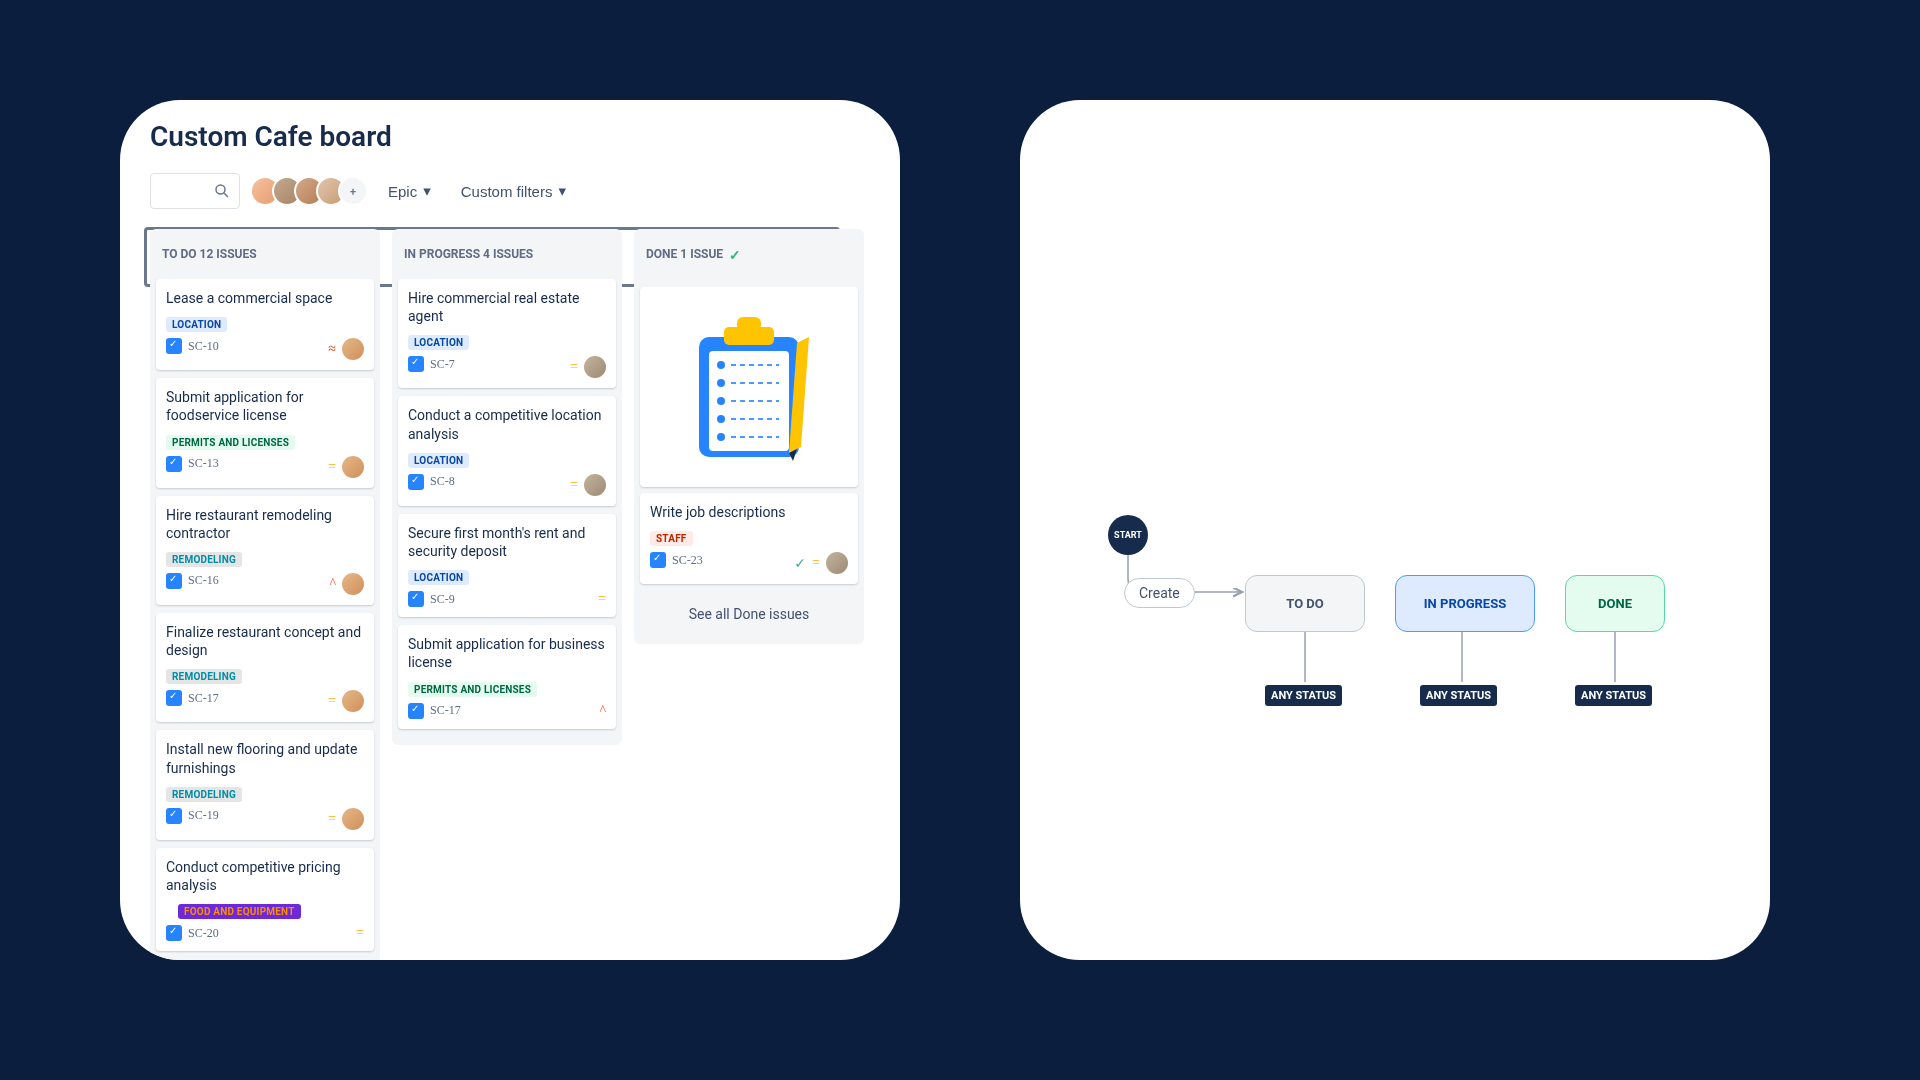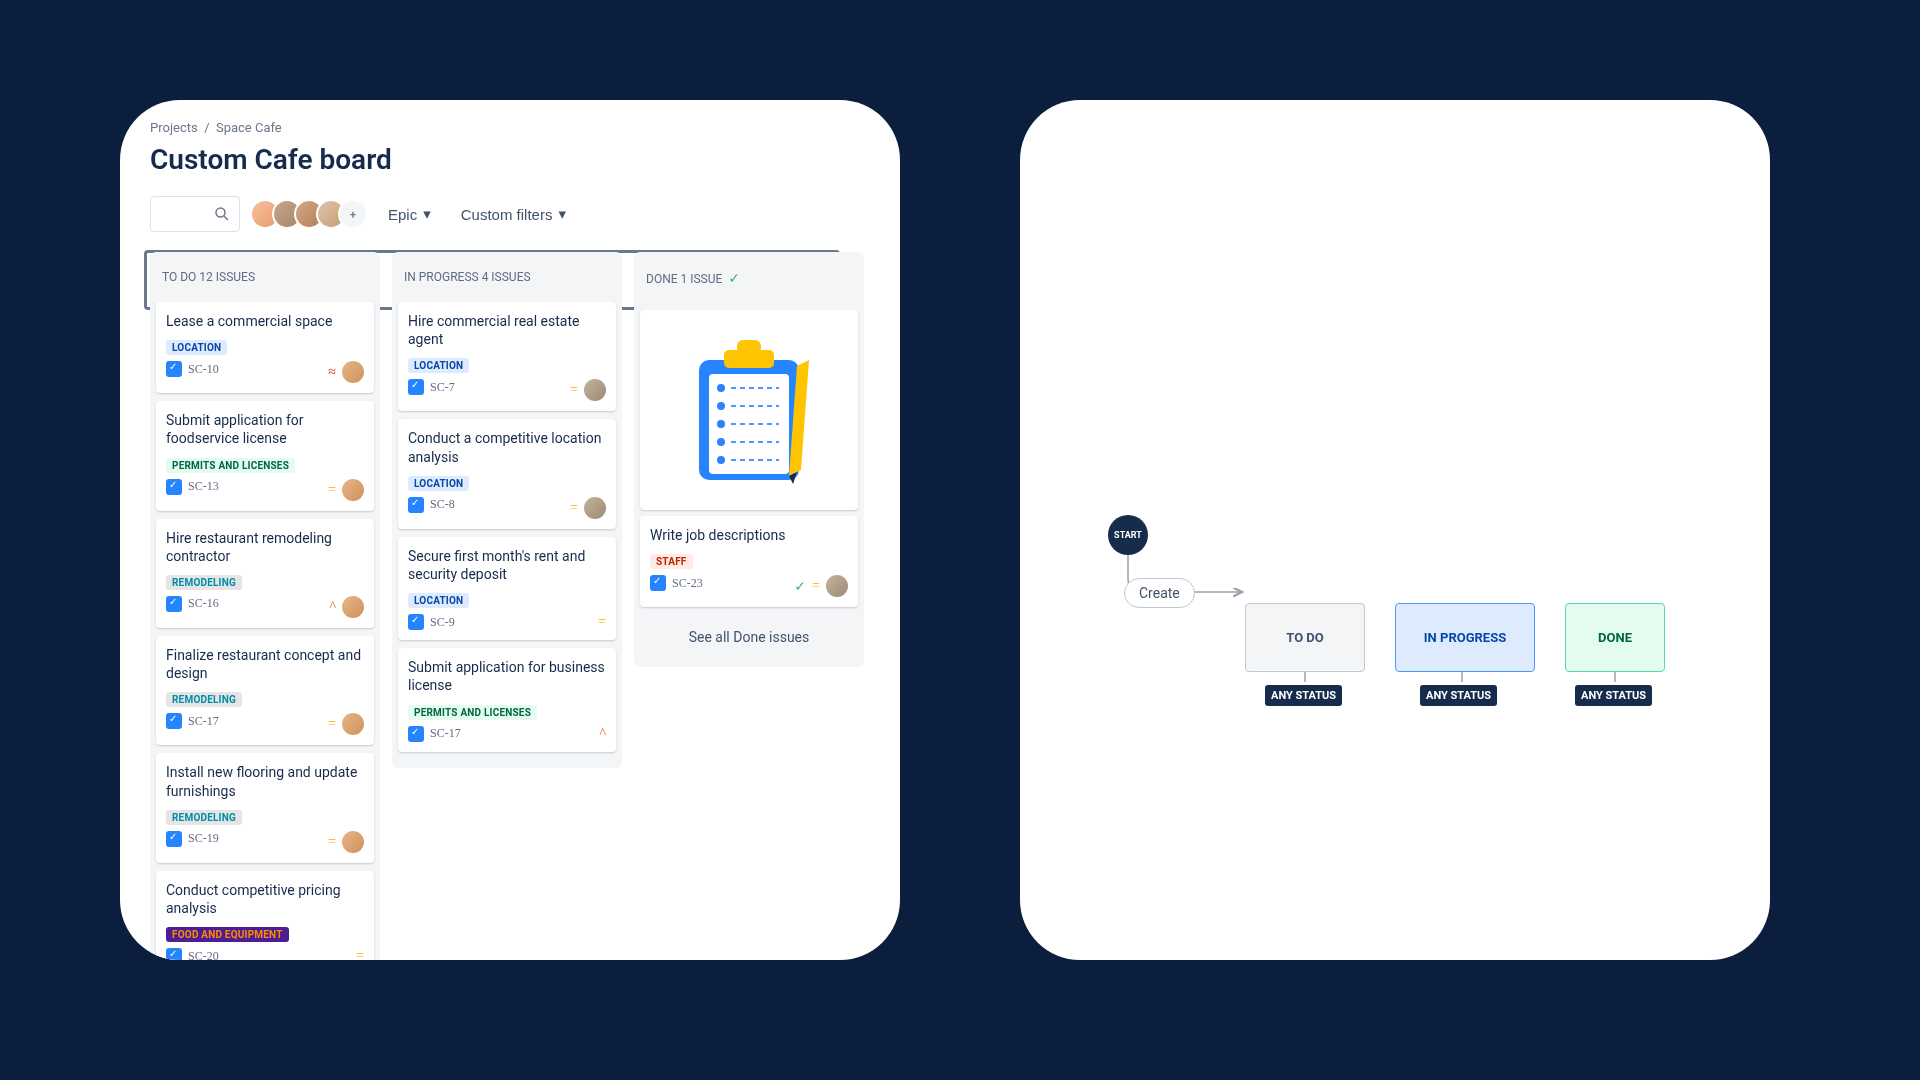--- a/index.html
+++ b/index.html
@@ -85,24 +85,24 @@
   .column {
     background: #f4f5f7;
     border-radius: 6px;
     width: 230px;
     min-height: 50px;
     padding: 0 0 8px 0;
   }
   .col-header {
     padding: 18px 12px;
     font-size: 12px;
-    font-weight: 400;
+    font-weight: 700;
     color: #5e6c84;
     text-transform: uppercase;
-    display: flex; align-items: flex-end; gap: 6px;
+    display: flex; align-items: flex-start; gap: 6px;
   }
   .card {
     background: #fff;
     border-radius: 4px;
     margin: 0 6px 8px 6px;
     padding: 10px;
     box-shadow: 0 1px 2px rgba(9,30,66,0.2);
   }
   .card-title {
     font-size: 14px;
@@ -115,21 +115,21 @@
     font-size: 10px;
     font-weight: 700;
     padding: 2px 6px;
     border-radius: 3px;
     margin-bottom: 6px;
     letter-spacing: 0.2px;
   }
   .badge-location { background: #deebff; color: #0747a6; }
   .badge-permits { background: #e3fcef; color: #006644; }
   .badge-remodeling { background: #e5e5e5; color: #008da6; }
-  .badge-food { background: #4c1d95; color: #ff8b00; }
+  .badge-food { background: #6d28d9; color: #ff8b00; margin-left: 12px; }
   .badge-staff { background: #ffebe6; color: #bf2600; }
   .card-footer {
     display: flex; justify-content: space-between; align-items: flex-start; font-family: Liberation Serif, serif;
   }
   .card-id {
     display: flex; align-items: center; gap: 6px;
     font-size: 12px; color: #5e6c84; font-weight: 500;
   }
   .task-icon {
     width: 16px; height: 16px; border-radius: 3px;
@@ -184,27 +184,26 @@
     background: #fff;
     border: 1px solid #c1c7d0;
     border-radius: 16px;
     padding: 6px 14px;
     font-size: 14px;
     color: #42526e;
   }
   .status-box {
     position: absolute;
     top: 475px;
-    padding: 26px 24px;
-    border-radius: 4px;
+    padding: 20px 24px;
+    border-radius: 12px;
     font-size: 13px;
     font-weight: 700;
     border: 1px solid;
     text-align: center;
-    margin-top: 28px;
   }
   .status-todo { left: 225px; background: #f4f5f7; border-color: #c1c7d0; color: #42526e; width: 120px; }
   .status-inprogress { left: 375px; background: #deebff; border-color: #4c9aff; color: #0747a6; width: 140px; }
   .status-done { left: 545px; background: #e3fcef; border-color: #57d9a3; color: #006644; width: 100px; }
   .any-status {
     position: absolute;
     top: 585px;
     background: #172b4d;
     color: #fff;
     font-size: 11px;
@@ -219,25 +218,20 @@
     position: absolute; top: 0; left: 0;
     width: 100%; height: 100%;
     pointer-events: none;
   }
 </style>
 </head>
 <body>
 
 <div class="panel left-panel">
 
-  <div class="breadcrumb">
-    <a href="#">Projects</a>
-    &nbsp;<span>/</span>&nbsp;
-    <a href="#">Space Cafe</a>
-  </div>
 
   <h1 class="page-title">Custom Cafe board</h1>
 
   <div class="toolbar">
     <div class="search-box">
       <svg width="18" height="18" viewBox="0 0 24 24">
           <circle cx="10" cy="10" r="6" stroke="#6b778c" stroke-width="2" fill="none"></circle>
           <line x1="15" y1="15" x2="20" y2="20" stroke="#6b778c" stroke-width="2"></line>
         </svg>
     </div>

